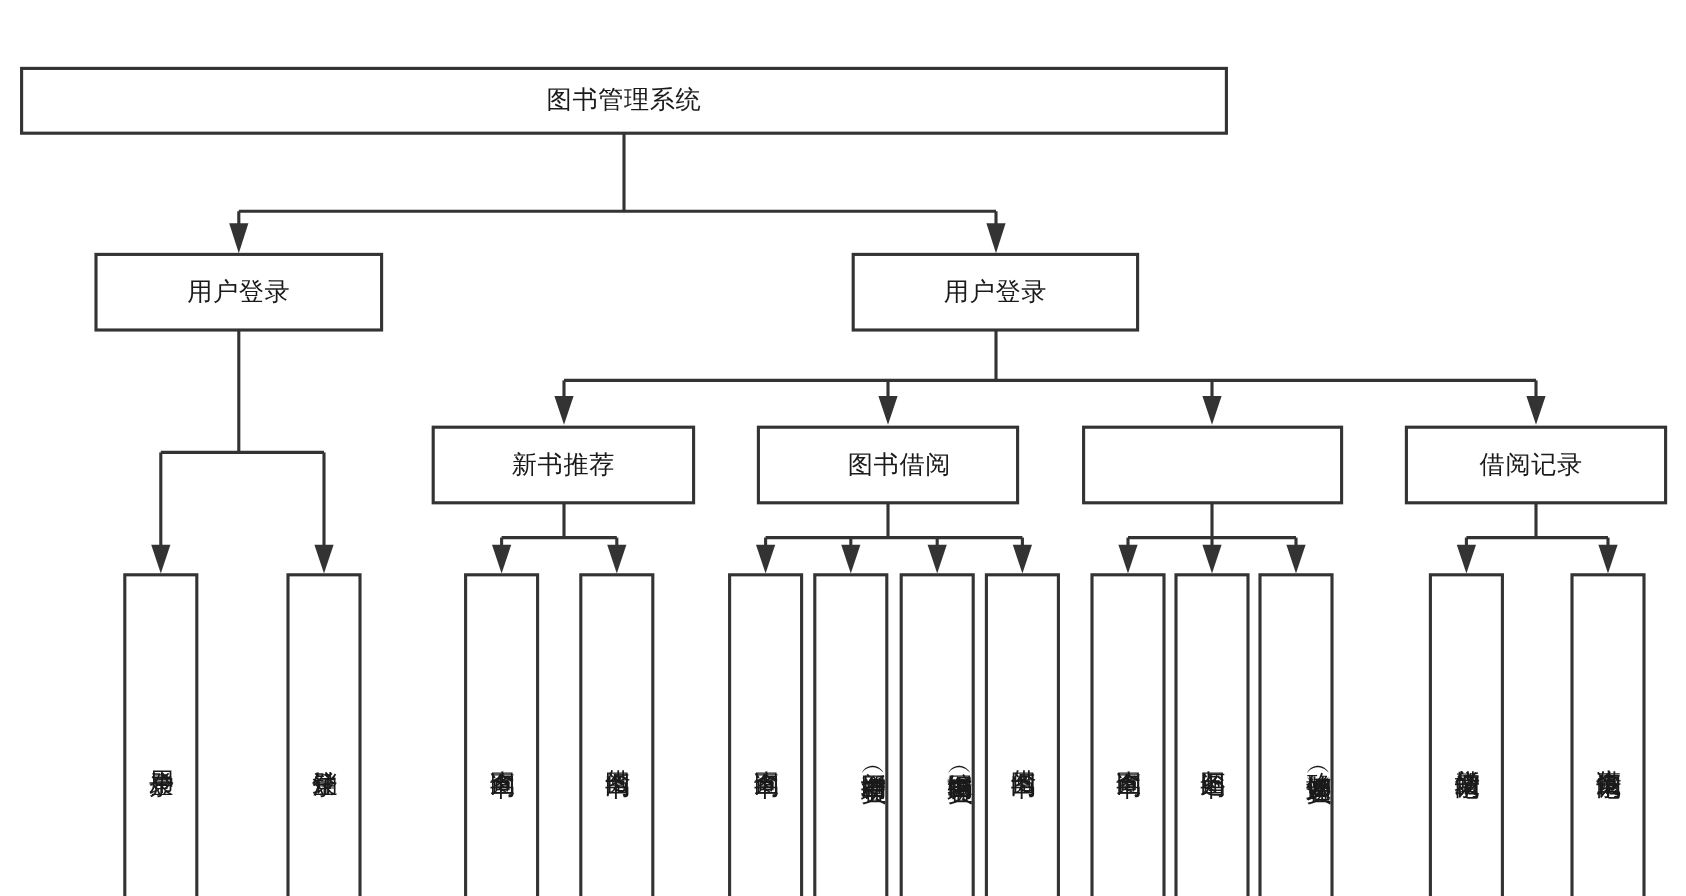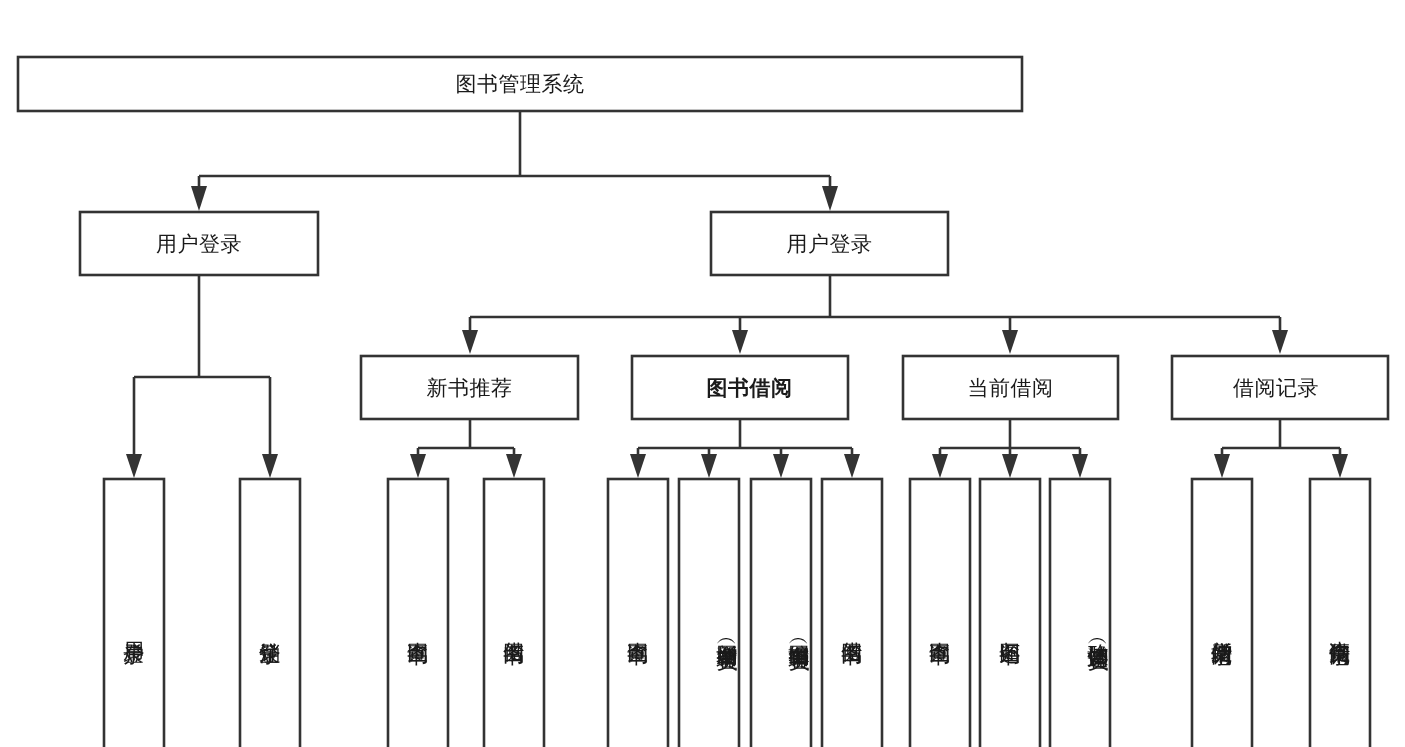--- a/index.html
+++ b/index.html
@@ -186,22 +186,21 @@
     <rect class="node-box" x="1192" y="437" width="60" height="296"></rect>
     <rect class="node-box" x="1310" y="437" width="60" height="296"></rect>
   </svg>
 
   <div class="node-label-h" style="left:18px; top:15px; width:1004px; height:54px;">图书管理系统</div>
 
   <div class="node-label-h" style="left:80px; top:170px; width:238px; height:63px;">用户登录</div>
   <div class="node-label-h" style="left:711px; top:170px; width:237px; height:63px;">用户登录</div>
 
   <div class="node-label-h" style="left:361px; top:314px; width:217px; height:63px;">新书推荐</div>
-  <div class="node-label-h" style="left:632px; top:314px; width:235px; height:63px;font-weight:bold;">图书借阅</div>
-  <div class="node-label-h" style="left:903px; top:314px; width:215px; height:63px;">当前借阅</div>
+  <div class="node-label-h" style="left:632px; top:314px; width:235px; height:63px;">图书借阅</div>
   <div class="node-label-h" style="left:1172px; top:314px; width:208px; height:63px;">借阅记录</div>
 
   <div class="node-label-v" style="left:104px; top:437px; width:60px; height:296px;">用户登录</div>
   <div class="node-label-v" style="left:240px; top:437px; width:60px; height:296px;">注销登录</div>
   <div class="node-label-v" style="left:388px; top:437px; width:60px; height:296px;">查询图书</div>
   <div class="node-label-v" style="left:484px; top:437px; width:60px; height:296px;">借阅图书</div>
   <div class="node-label-v" style="left:608px; top:437px; width:60px; height:296px;">查询图书</div>
   <div class="node-label-v" style="left:679px; top:437px; width:60px; height:296px; align-items:flex-start; padding-top:8px; box-sizing:border-box;">新增图书（管理员）</div>
   <div class="node-label-v" style="left:751px; top:437px; width:60px; height:296px; align-items:flex-start; padding-top:8px; box-sizing:border-box;">编辑图书（管理员）</div>
   <div class="node-label-v" style="left:822px; top:437px; width:60px; height:296px;">借阅图书</div>

